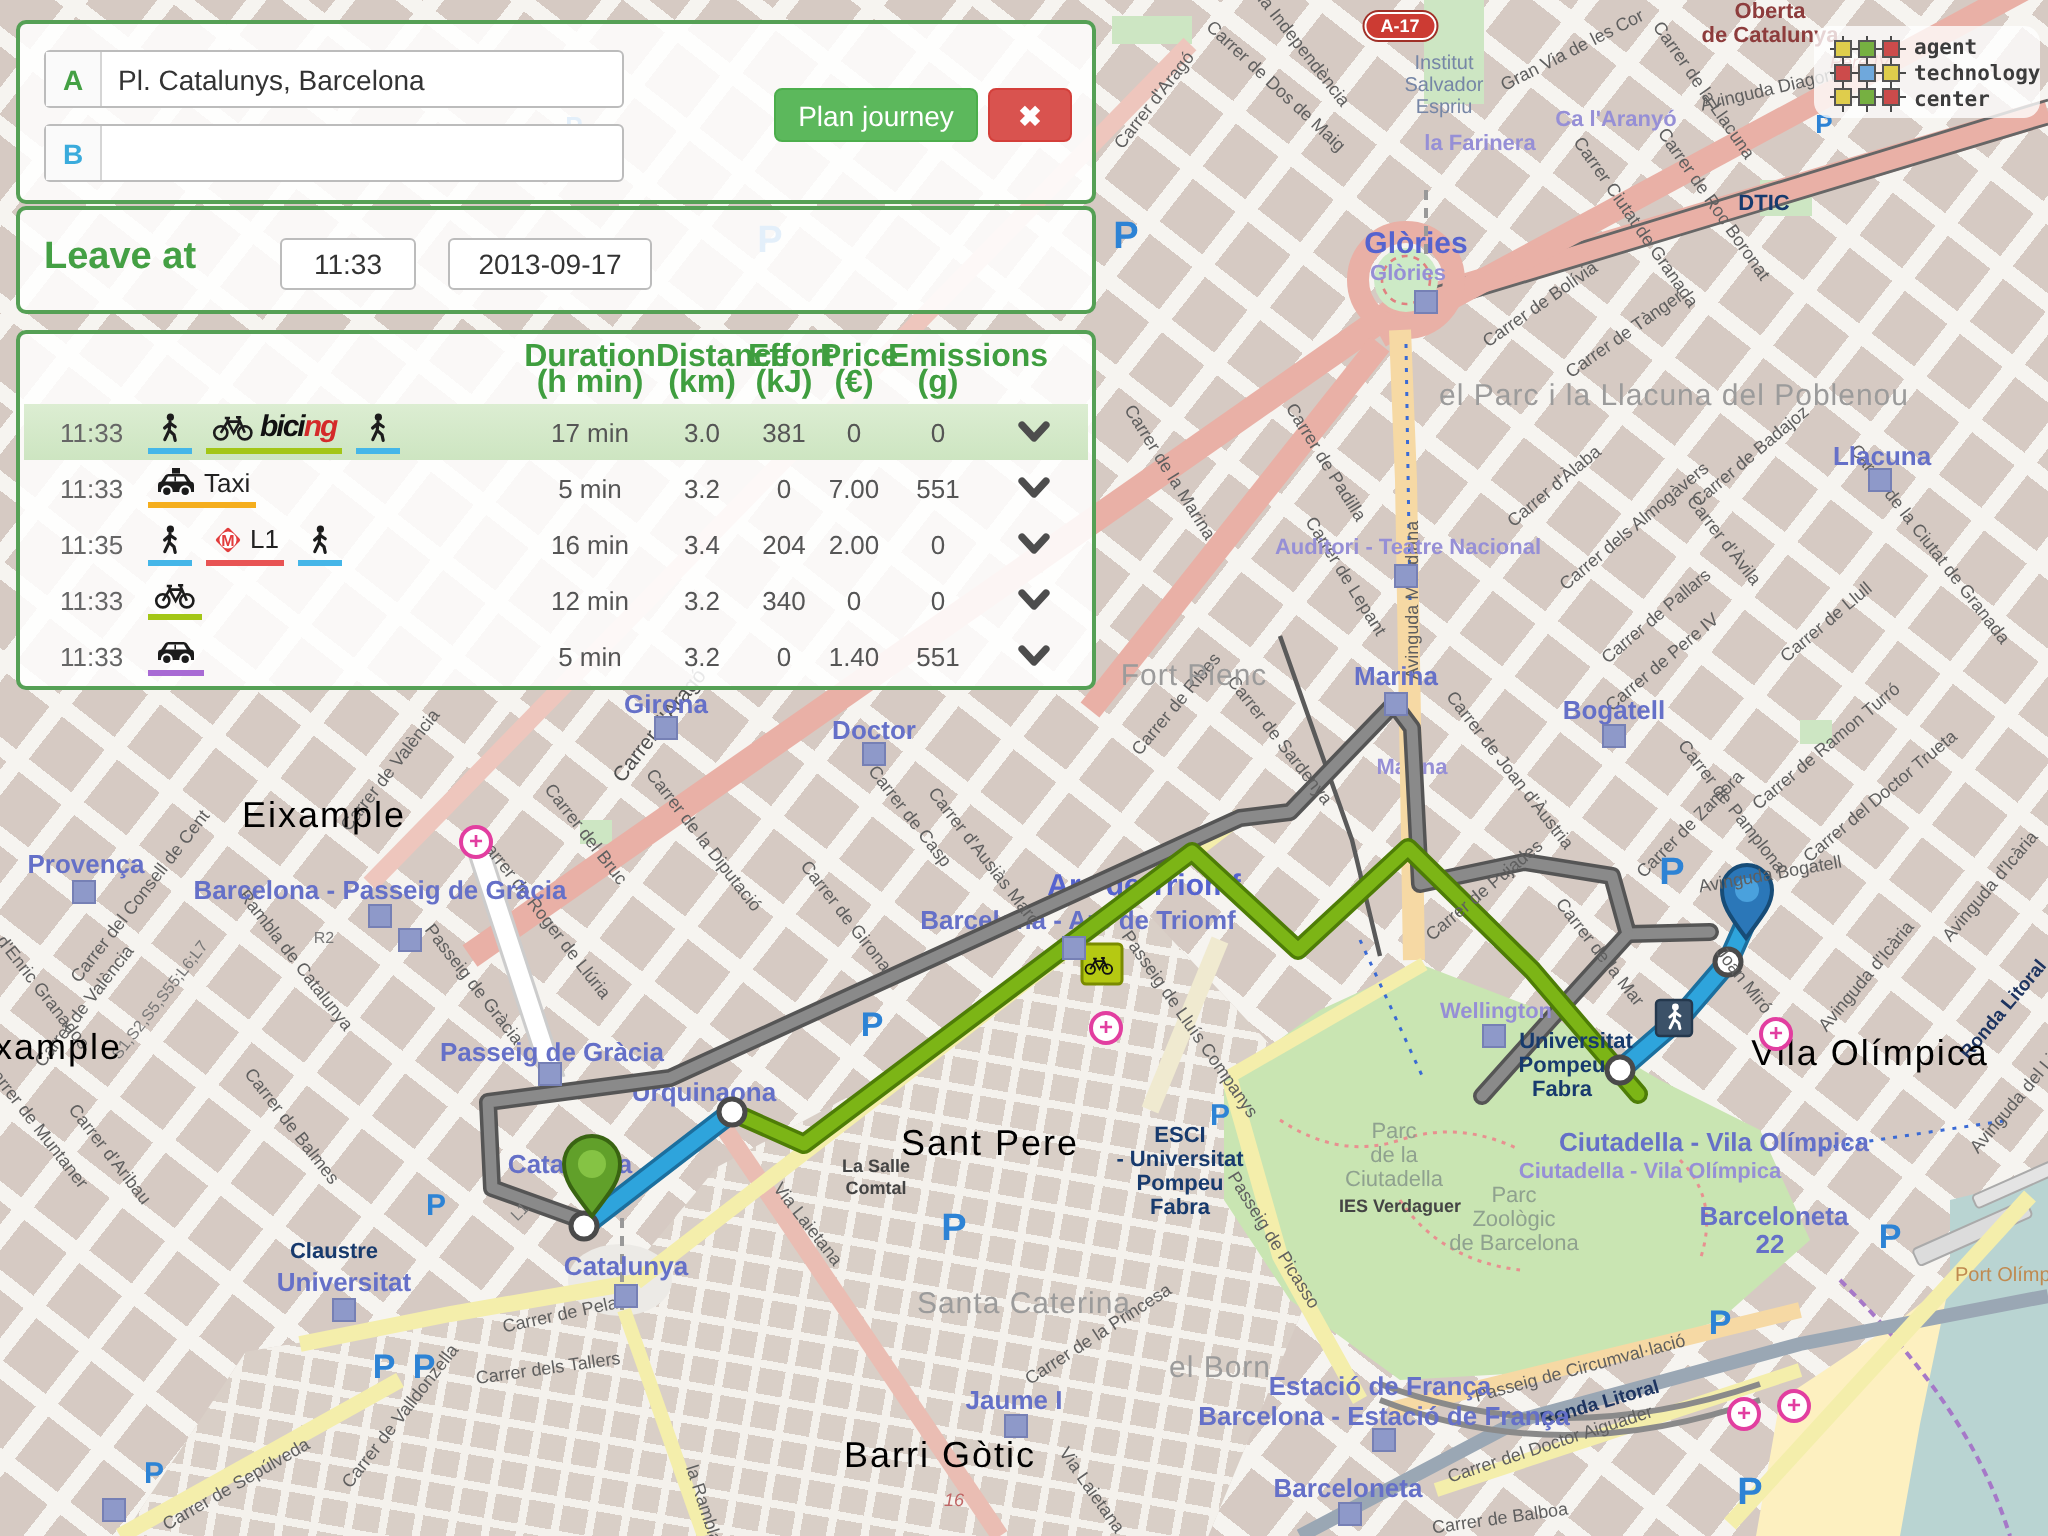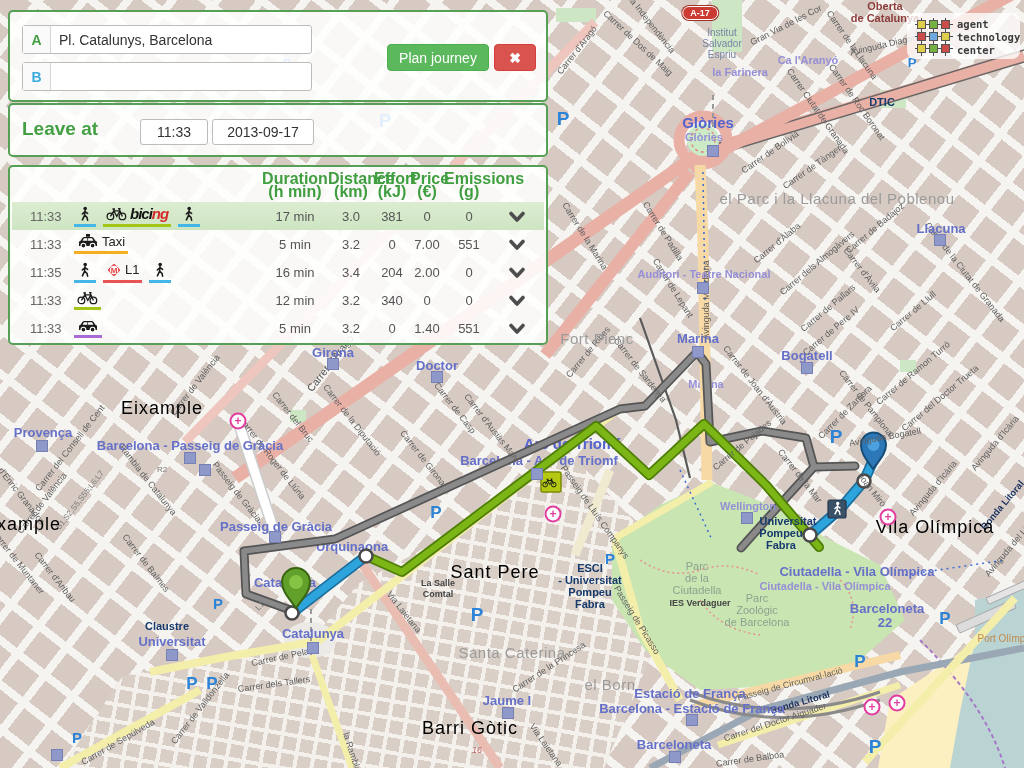--- a/index.html
+++ b/index.html
@@ -66,21 +66,21 @@
      border:1px solid #4cae4c;border-radius:4px;color:#fff;font-size:14px;
      font-family:"Liberation Sans",sans-serif;cursor:pointer;}
   #btn-close{position:absolute;left:484px;top:32px;width:42px;height:27px;background:#d9534f;
      border:1px solid #d43f3a;border-radius:4px;color:#fff;font-size:14px;font-weight:bold;
      cursor:pointer;line-height:14px;}
   #leave-label{position:absolute;left:12px;top:13px;font-size:19px;font-weight:bold;color:#44a044;}
   .small-inp{position:absolute;height:26px;border:1px solid #bcbcbc;border-radius:3px;
      font-size:14px;color:#333;text-align:center;font-family:"Liberation Sans",sans-serif;
      box-sizing:border-box;background:#fff;}
   #inp-time{left:130px;top:14px;width:68px;}
-  #inp-date{left:202px;top:14px;width:102px;}
+  #inp-date{left:214px;top:14px;width:102px;}
 
   
   #res-head{position:absolute;left:0;top:5px;width:100%;display:flex;}
   .hcol{color:#3f9e3f;font-weight:bold;font-size:16px;text-align:center;line-height:13px;}
   .jrow{position:absolute;left:2px;width:532px;height:28px;display:flex;align-items:center;
         cursor:pointer;}
   .jrow.sel{background:linear-gradient(#dcedd2,#cde5c1);}
   .jtime{width:40px;padding-left:18px;font-size:13px;color:#666;box-sizing:content-box;}
   .jmodes{width:192px;display:flex;align-items:flex-end;gap:7px;padding-left:4px;box-sizing:border-box;}
   .mgroup{display:inline-flex;align-items:center;gap:3px;padding:0 3px 2px 3px;border-bottom:3px solid transparent;}

